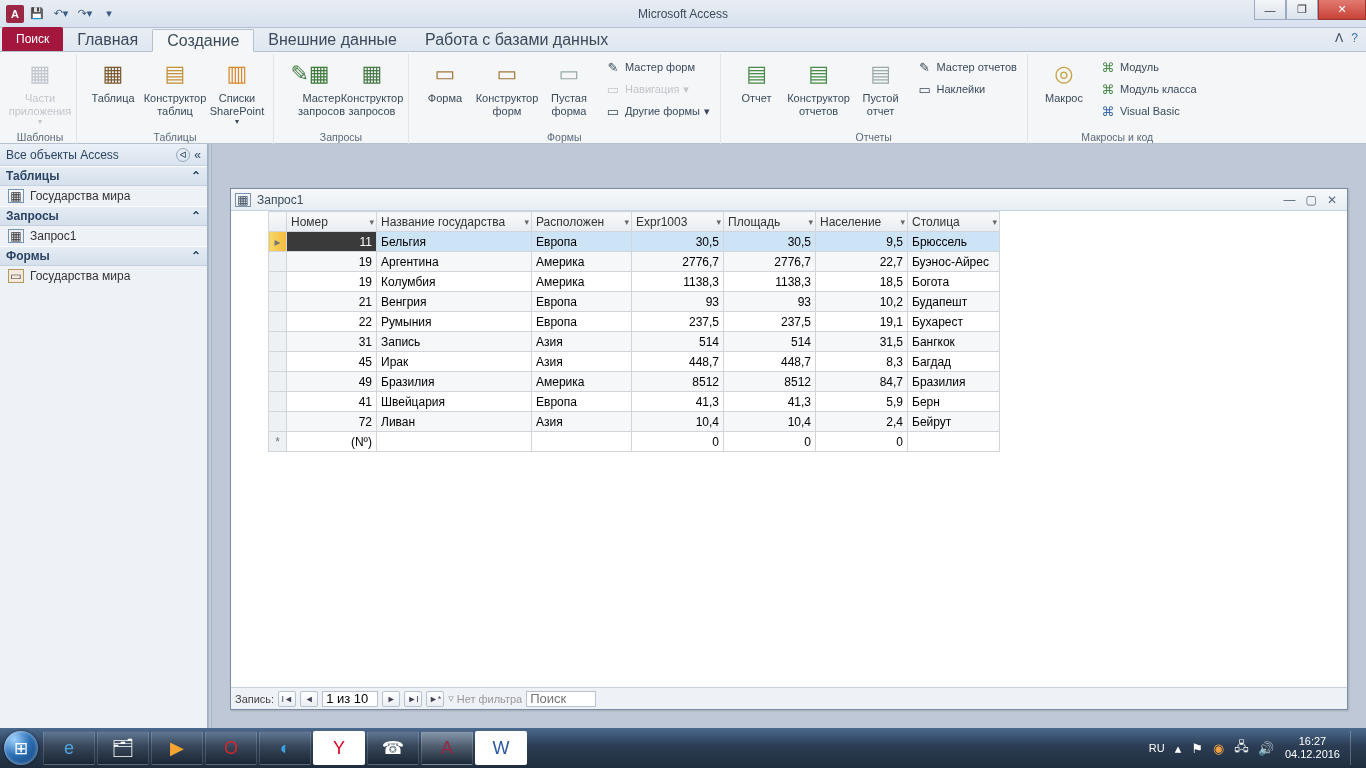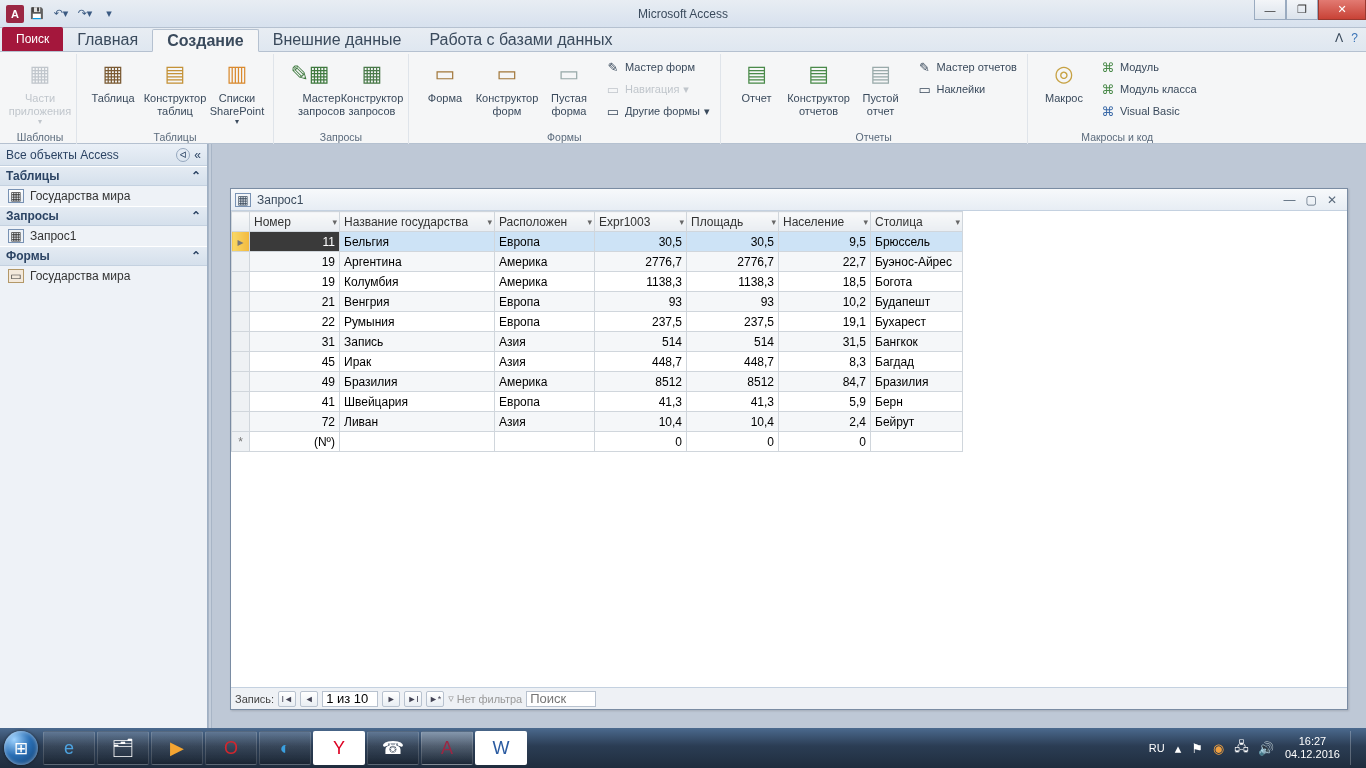--- a/index.html
+++ b/index.html
@@ -12,21 +12,21 @@
 .app-icon { width: 18px; height: 18px; background: #9b2744; color: #fff; display: flex; align-items: center; justify-content: center; font-weight: bold; font-size: 11px; border-radius: 2px; }
 .title-text { position: absolute; left: 50%; transform: translateX(-50%); font-size: 12px; color: #3a4a5c; }
 .win-controls { position: absolute; right: 0; top: 0; display: flex; }
 .wc-btn { width: 32px; height: 20px; display: flex; align-items: center; justify-content: center; font-size: 11px; color: #333; background: linear-gradient(#f3f5f8, #dbe3ec); border: 1px solid #9aabc0; border-top: none; }
 .wc-close { width: 48px; background: linear-gradient(#e27a72, #c84236); color: #fff; border-color: #9a382f; border-top-right-radius: 0; }
 
 
 .ribbon-tabs { height: 24px; background: linear-gradient(#e8edf3, #dfe7f0); display: flex; align-items: flex-end; border-bottom: 1px solid #b5c1d0; position: relative; }
 .file-tab { background: #a4173c; color: #fff; height: 24px; padding: 0 14px; display: flex; align-items: center; font-size: 12px; margin-left: 2px; border-radius: 2px 2px 0 0; }
 .rtab { height: 23px; padding: 0 14px; display: flex; align-items: center; font-size: 16px; color: #3a4a5c; cursor: default; }
-.rtab.active { background: #f5f6f7; border: 1px solid #b5c1d0; border-bottom: 1px solid #f5f6f7; margin-bottom: -1px; border-radius: 2px 2px 0 0; font-weight: bold; }
+.rtab.active { background: #f5f6f7; border: 1px solid #b5c1d0; border-bottom: 1px solid #f5f6f7; margin-bottom: -1px; border-radius: 2px 2px 0 0; }
 .ribbon-right { position: absolute; right: 8px; top: 3px; display: flex; gap: 8px; color: #3a4a5c; font-size: 12px; }
 
 
 .ribbon { height: 92px; background: #f5f6f7; border-bottom: 1px solid #b5c1d0; display: flex; padding: 2px 4px 0; }
 .rgroup { display: flex; flex-direction: column; align-items: center; border-right: 1px solid #dfe4ea; padding: 0 6px; height: 90px; }
 .rgroup-body { flex: 1; display: flex; align-items: flex-start; gap: 2px; padding-top: 2px; }
 .rgroup-label { font-size: 10.5px; color: #5a6a7c; height: 15px; display: flex; align-items: center; }
 .rbtn-lg { display: flex; flex-direction: column; align-items: center; width: 60px; padding: 2px 2px 0; text-align: center; font-size: 11px; color: #3a4a5c; line-height: 1.15; }
 .rbtn-lg.disabled { color: #c0c6cc; }
 .rbtn-ico { width: 32px; height: 32px; display: flex; align-items: center; justify-content: center; margin-bottom: 2px; font-size: 22px; }
@@ -55,21 +55,21 @@
 
 .workspace { flex: 1; background: #bec8d6; position: relative; }
 
 
 .subwin { position: absolute; left: 18px; top: 44px; right: 18px; bottom: 18px; background: #fff; border: 1px solid #7a8ca3; box-shadow: 1px 1px 2px rgba(0,0,0,0.15); display: flex; flex-direction: column; }
 .subwin-title { height: 22px; background: linear-gradient(#f7f9fb, #e7edf4); border-bottom: 1px solid #c4d1e0; display: flex; align-items: center; justify-content: space-between; padding: 0 4px; font-size: 12px; color: #3a4a5c; }
 .subwin-title .stl { display: flex; align-items: center; gap: 6px; }
 .subwin-ctrl { display: flex; gap: 10px; padding-right: 6px; color: #5a6a7c; }
 
 
-.datasheet { flex: 1; overflow: auto; font-size: 12px; }
+.datasheet { flex: 1; overflow: auto; font-size: 12px; padding-left: 37px; }
 table.ds { border-collapse: collapse; width: auto; }
 .ds th, .ds td { border: 1px solid #d0d6dc; height: 20px; padding: 0 4px; white-space: nowrap; }
 .ds th { background: linear-gradient(#f8f9fa, #e9edf1); font-weight: normal; color: #333; position: relative; text-align: left; }
 .ds th .dd { position: absolute; right: 2px; top: 50%; transform: translateY(-50%); color: #666; font-size: 9px; }
 .row-sel { width: 18px; background: #eef1f4; text-align: center; color: #777; }
 .row-sel.cur { background: linear-gradient(90deg, #f7d867, #f3b93e); }
 .ds tr:nth-child(even) td.cell { background: #f5f7f9; }
 .ds tr.selrow td.cell { background: #cde3f6; }
 .num { text-align: right; }
 .cur-cell { background: #3a3a3a !important; color: #fff; }

